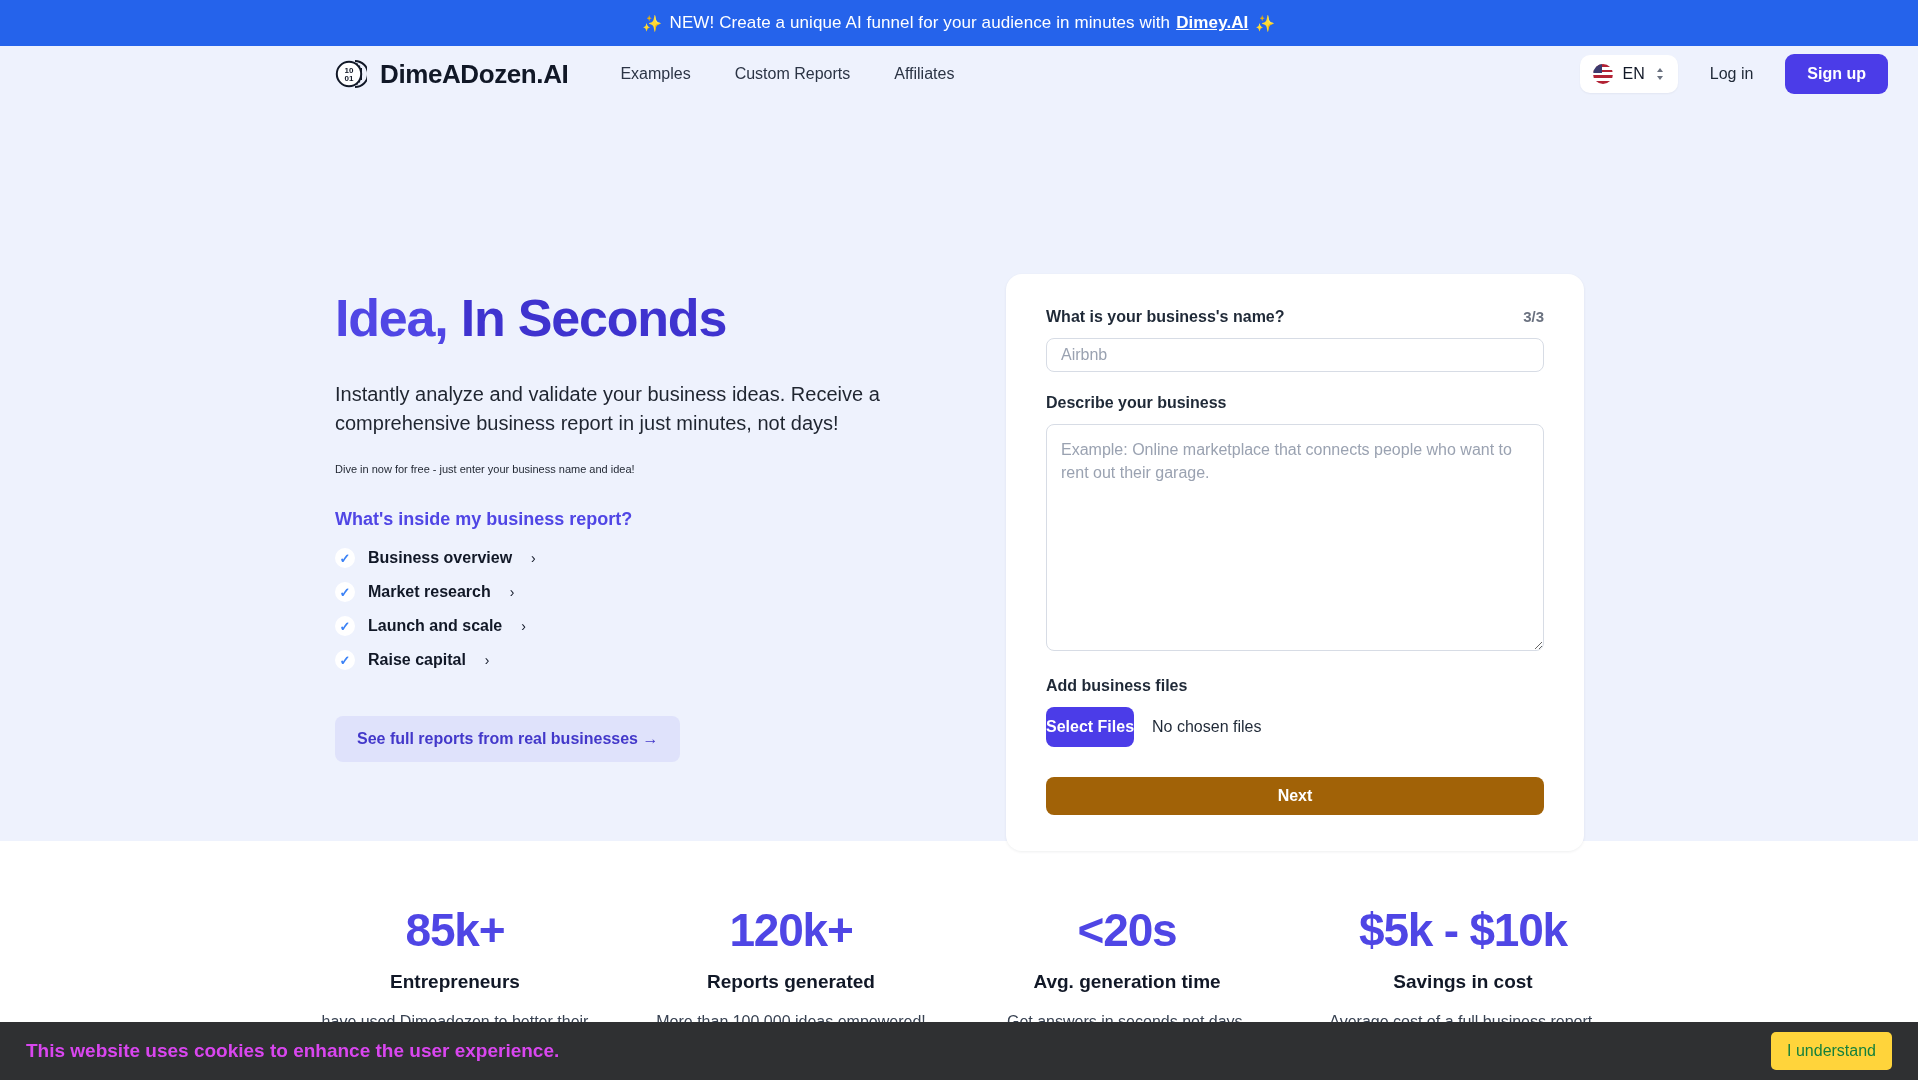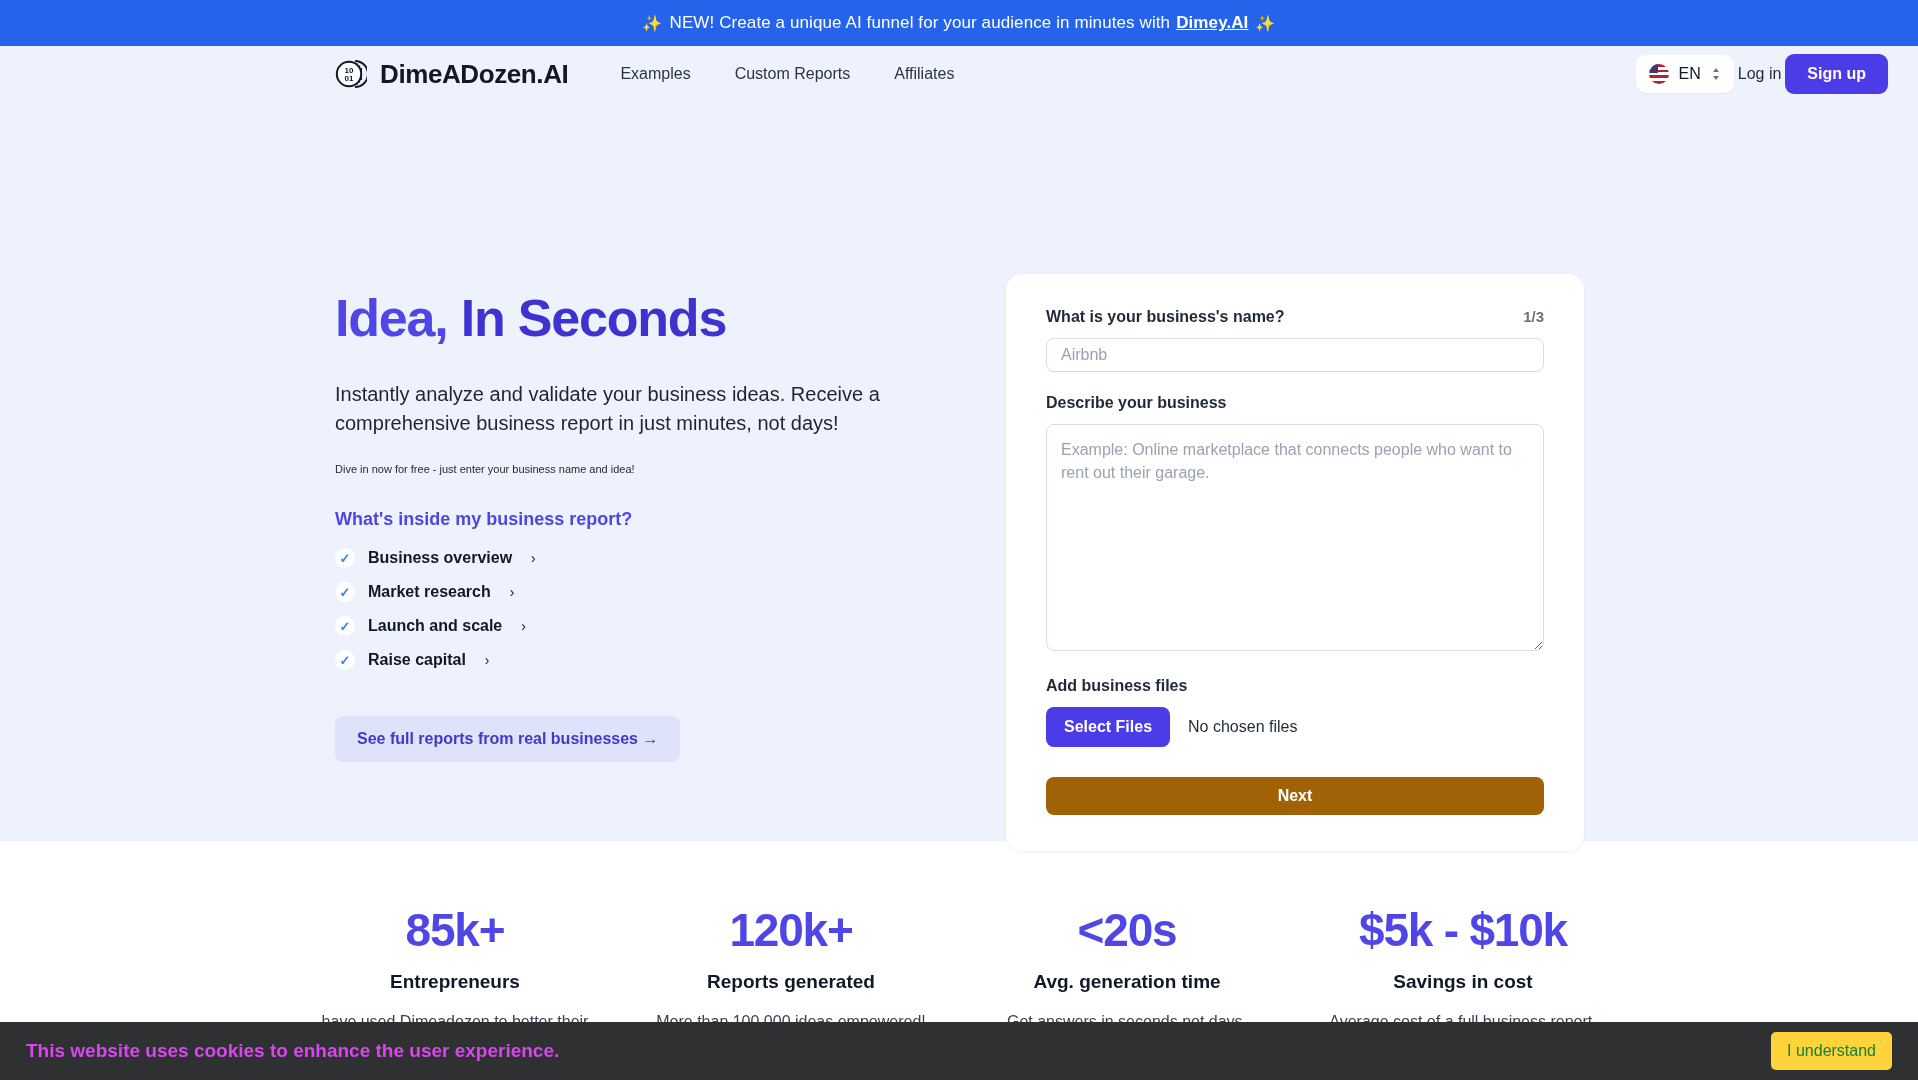--- a/index.html
+++ b/index.html
@@ -34,21 +34,21 @@
   .brand { display: flex; align-items: center; gap: 13px; cursor: pointer; }
   .coin-icon { width: 32px; height: 32px; flex: 0 0 32px; }
   .brand-name {
     font-size: 26px; font-weight: bold; color: #111827; letter-spacing: -.4px;
   }
   .nav-links { display: flex; align-items: center; gap: 44px; margin-left: 52px; }
   .nav-links a {
     font-size: 16px; color: #2b3445; text-decoration: none; cursor: pointer;
   }
   .header-right {
-    margin-left: auto; display: flex; align-items: center; gap: 4px; padding-left: 46px;
+    margin-left: auto; display: flex; align-items: center; gap: 32px; padding-left: 46px;
   }
   .lang-select {
     display: flex; align-items: center; gap: 10px;
     background: #ffffff; border-radius: 10px;
     padding: 9px 13px; cursor: pointer;
     box-shadow: 0 1px 2px rgba(16,24,40,.05);
   }
   .flag {
     width: 20px; height: 20px; border-radius: 50%;
     background:
@@ -142,21 +142,21 @@
     width: 100%; height: 227px;
     border: 1px solid #d7dce5; border-radius: 8px;
     padding: 13px 14px; font-size: 16px; line-height: 1.45;
     color: #111827; font-family: inherit; resize: both;
   }
   .text-area::placeholder { color: #9aa2b1; }
   .file-row { display: flex; align-items: center; gap: 18px; }
   .select-files-btn {
     background: #4b3ce8; color: #fff; border: none;
     font-size: 16px; font-weight: bold;
-    padding: 11px 18px; border-radius: 8px; cursor: pointer;
+    padding: 11px 0; border-radius: 8px; cursor: pointer;
     font-family: inherit;
   }
   .no-files { font-size: 16px; color: #1f2937; }
   .next-btn {
     margin-top: 30px;
     width: 100%; height: 38px;
     background: #a16207; color: #ffffff;
     border: none; border-radius: 8px;
     font-size: 16px; font-weight: bold;
     font-family: inherit; cursor: pointer;
@@ -274,21 +274,21 @@
       </li>
     </ul>
 
     <button class="reports-btn">See full reports from real businesses →</button>
   </div>
 
   <div class="form-card">
     <div class="field-block">
       <div class="field-row">
         <span class="field-label">What is your business's name?</span>
-        <span class="step-count">1/3</span>
+        <span class="step-count">3/3</span>
       </div>
       <input class="text-input" type="text" placeholder="Airbnb" style="">
     </div>
 
     <div class="field-block">
       <div class="field-row">
         <span class="field-label">Describe your business</span>
       </div>
       <textarea class="text-area" placeholder="Example: Online marketplace that connects people who want to rent out their garage." style=""></textarea>
     </div>

